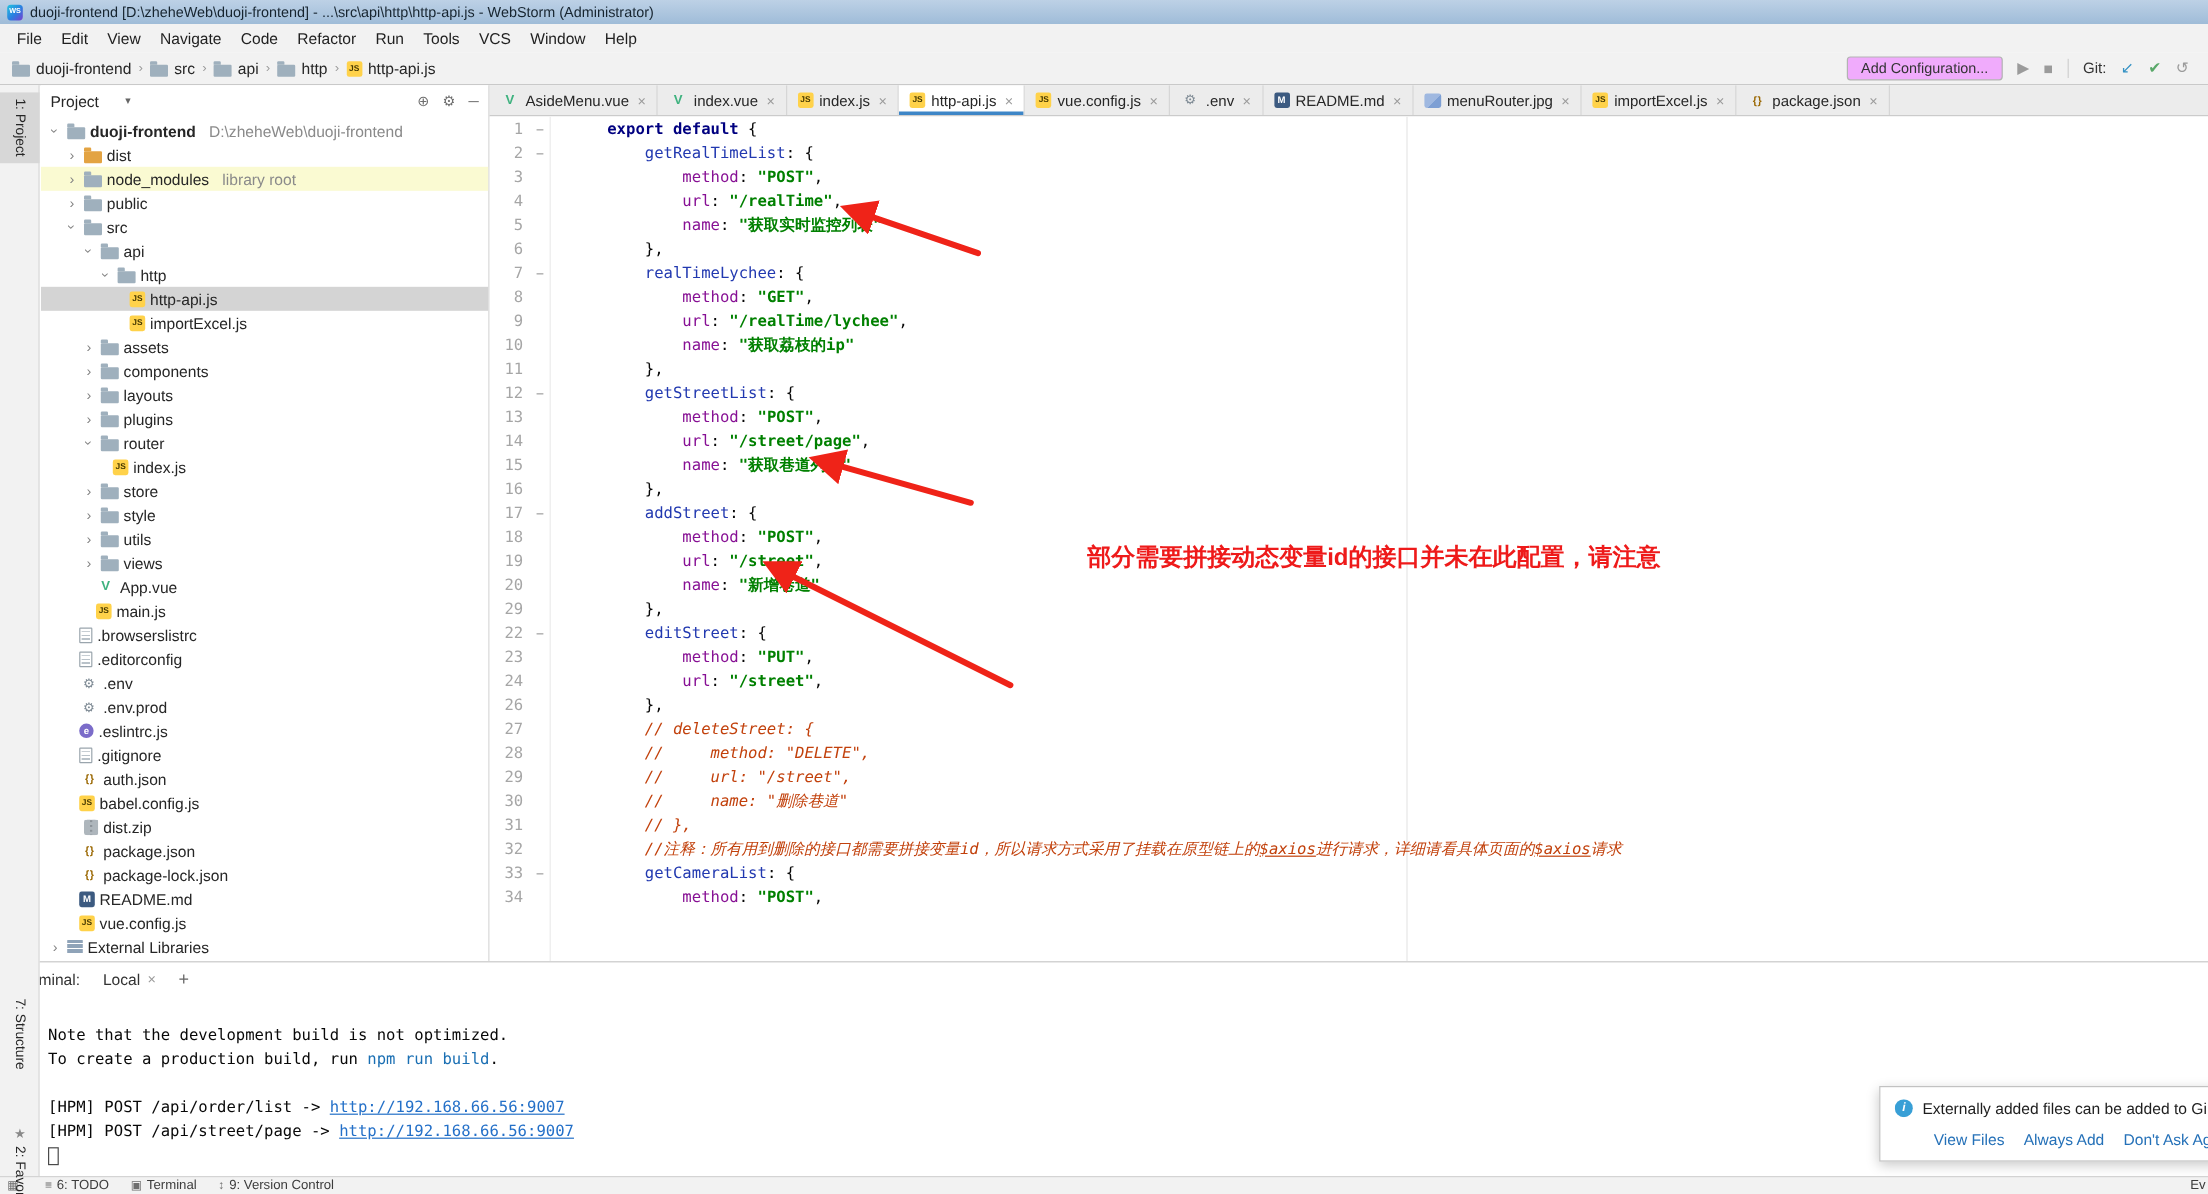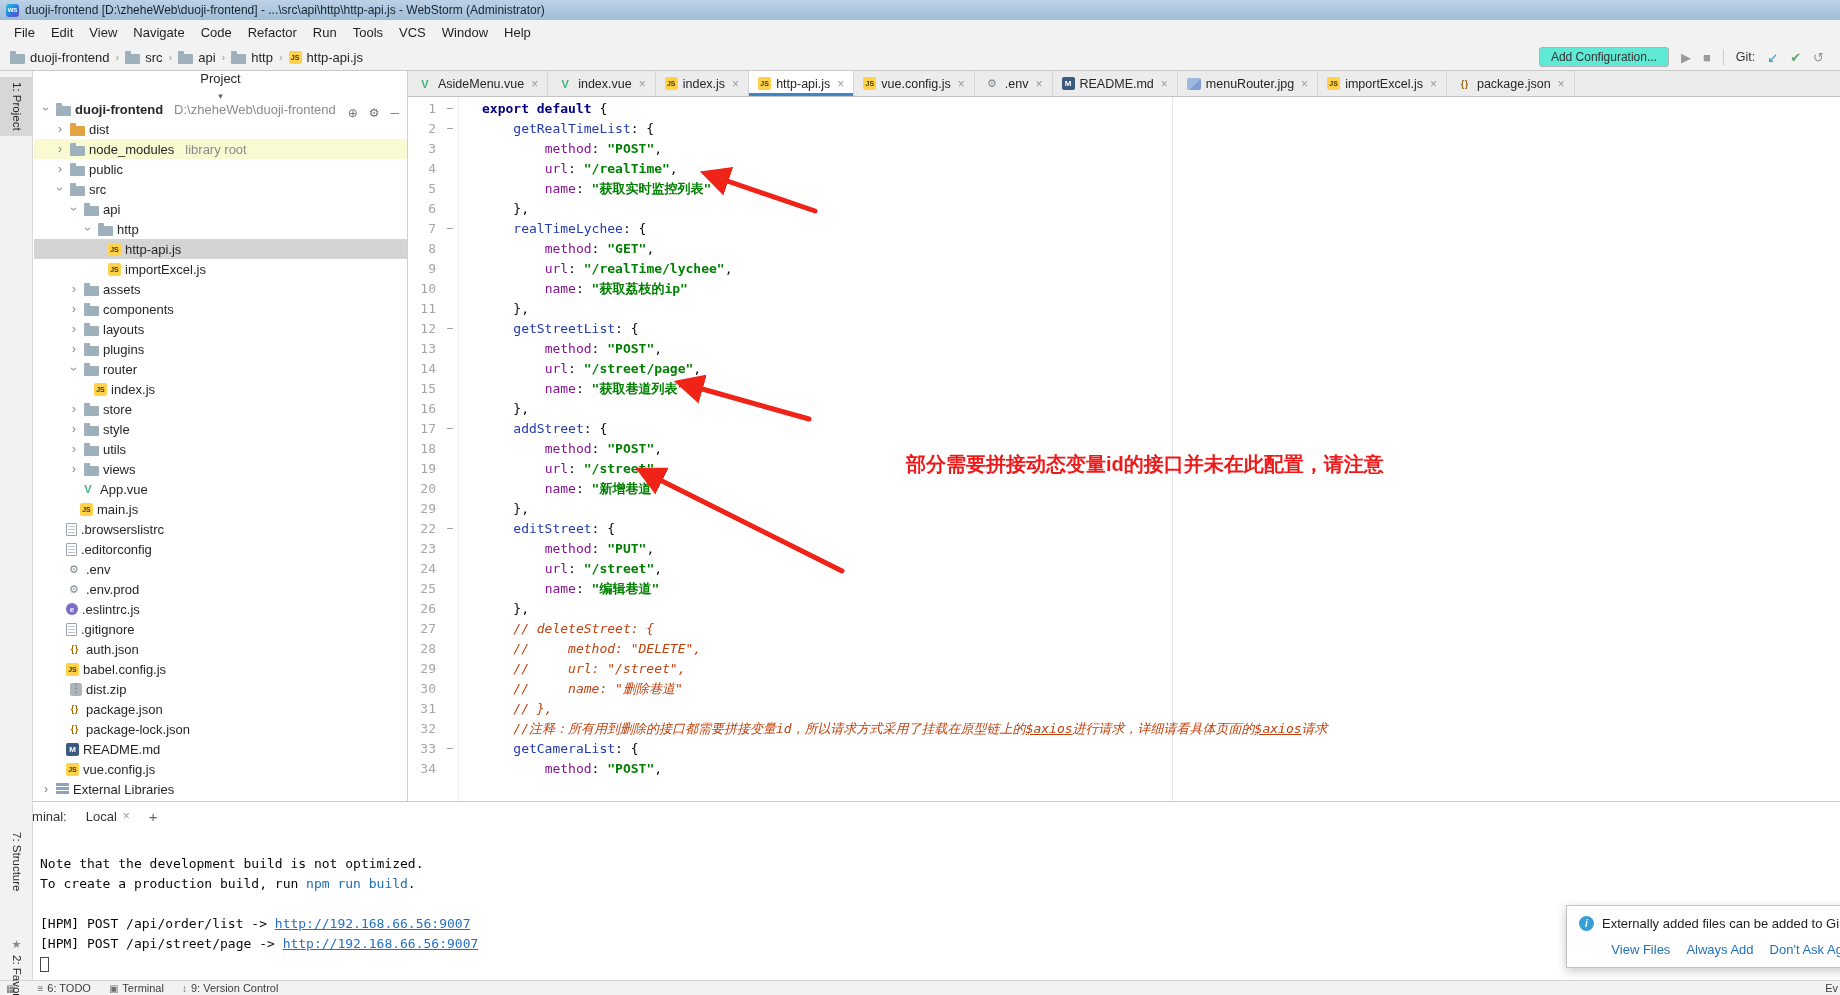--- a/index.html
+++ b/index.html
@@ -14,38 +14,38 @@
 
 .menubar{position:absolute;top:20px;left:0;right:0;height:24px;background:#f2f2f2;display:flex;align-items:center;padding-left:6px;font-size:13px;}
 .mi{padding:3px 8px;color:#1f1f1f;}
 
 
 .toolbar{position:absolute;top:44px;left:0;right:0;height:27px;background:#f2f2f2;border-bottom:1px solid #c9c9c9;display:flex;align-items:center;padding:0 10px;}
 .crumbs{display:flex;align-items:center;gap:6px;font-size:13px;}
 .crumb{display:flex;align-items:center;gap:5px;color:#262626;}
 .crumb-sep{color:#9a9a9a;font-size:11px;}
 .toolbar-right{margin-left:auto;display:flex;align-items:center;gap:12px;padding-right:6px;}
-.add-config{border:1px solid #b3b3b3;background:#5eead4;border-radius:3px;padding:2px 11px;font-size:12px;color:#333;font-family:inherit;}
+.add-config{border:1px solid #b3b3b3;background:#f0abfc;border-radius:3px;padding:2px 11px;font-size:12px;color:#333;font-family:inherit;}
 .tb-ico{font-size:13px;}
 .tb-ico.dim{color:#9b9b9b;}
 .tb-ico.blue{color:#3592c4;}
 .tb-ico.green{color:#59a869;}
 .tb-sep{width:1px;height:16px;background:#cfcfcf;}
 .git-label{color:#333;font-size:12.5px;}
 
 
 .stripe-left{position:absolute;left:0;top:71px;bottom:15px;width:33px;background:#f2f2f2;border-right:1px solid #d9d9d9;z-index:5;}
 .vbtn{position:absolute;left:0;width:33px;display:flex;flex-direction:column;align-items:center;gap:4px;padding:5px 0;}
 .vbtn.active{background:#d7d7d7;}
 .vtext{writing-mode:vertical-rl;text-orientation:sideways;font-size:11.5px;color:#262626;}
 .star{color:#8a8a8a;font-size:11px;}
 
 
 .project{position:absolute;left:34px;top:71px;width:374px;bottom:194px;background:#fff;border-right:1px solid #d0d0d0;overflow:hidden;}
-.phead{height:26px;display:flex;align-items:center;gap:5px;padding:0 8px;font-size:13px;color:#262626;flex-direction:column;}
+.phead{height:26px;display:flex;align-items:center;gap:22px;padding:0 8px;font-size:13px;color:#262626;}
 .caret{font-size:9px;color:#666;}
 .ph-icons{margin-left:auto;display:flex;gap:11px;color:#6f6f6f;font-size:12px;}
 .tree{position:absolute;top:28px;left:0;right:0;bottom:0;}
 .trow{height:20px;display:flex;align-items:center;gap:4px;font-size:13px;color:#262626;white-space:nowrap;}
 .trow.sel{background:#d4d4d4;}
 .trow.hl{background:#fafad2;}
 .chev{width:12px;flex:none;color:#848484;font-size:12px;text-align:center;display:inline-block;transition:none;}
 .chev.exp{transform:rotate(90deg);}
 .tlabel.b{font-weight:bold;}
 .textra{color:#8a8a8a;margin-left:7px;}
@@ -73,21 +73,21 @@
 .tab-close{color:#9b9b9b;font-size:12px;margin-left:2px;}
 
 
 .editor{position:absolute;left:408px;top:97px;right:0;bottom:194px;background:#fff;overflow:hidden;}
 .gutter-sep{position:absolute;left:50px;top:0;bottom:0;width:1px;background:#ececec;}
 .margin-line{position:absolute;left:764px;top:0;bottom:0;width:1px;background:#e6e6e6;}
 .codewrap{position:absolute;inset:0;padding-top:2px;z-index:1;}
 .codeline{height:20px;line-height:20px;display:flex;font-family:"DejaVu Sans Mono","Liberation Mono",monospace;font-size:13px;white-space:pre;}
 .num{width:34px;flex:none;text-align:right;padding-right:6px;color:#a6a6a6;}
 .fold{width:16px;flex:none;text-align:center;color:#9a9a9a;font-size:11px;}
-.codetext{padding-left:24px;}
+.codetext{padding-left:24px;margin-left:24px;}
 .sg-k{color:#000080;font-weight:bold;}
 .sg-p1{color:#2239b0;}
 .sg-p2{color:#871094;}
 .sg-s{color:#008000;font-weight:bold;}
 .sg-c,.sg-cu{color:#c2410c;font-style:italic;}
 .sg-cu{text-decoration:underline;}
 .sg-t{color:#080808;}
 .arrows{position:absolute;inset:0;z-index:2;pointer-events:none;}
 .red-note{position:absolute;left:498px;top:354px;z-index:2;color:#ee1a1a;font-size:20px;font-weight:bold;white-space:nowrap;}
 
@@ -442,21 +442,20 @@
         <div class="codeline"><span class="num">15</span><span class="fold"></span><span class="codetext"><span class="sg-t">        </span><span class="sg-p2">name</span><span class="sg-t">: </span><span class="sg-s">"获取巷道列表"</span></span></div>
         <div class="codeline"><span class="num">16</span><span class="fold"></span><span class="codetext"><span class="sg-t">    },</span></span></div>
         <div class="codeline"><span class="num">17</span><span class="fold">−</span><span class="codetext"><span class="sg-t">    </span><span class="sg-p1">addStreet</span><span class="sg-t">: {</span></span></div>
         <div class="codeline"><span class="num">18</span><span class="fold"></span><span class="codetext"><span class="sg-t">        </span><span class="sg-p2">method</span><span class="sg-t">: </span><span class="sg-s">"POST"</span><span class="sg-t">,</span></span></div>
         <div class="codeline"><span class="num">19</span><span class="fold"></span><span class="codetext"><span class="sg-t">        </span><span class="sg-p2">url</span><span class="sg-t">: </span><span class="sg-s">"/street"</span><span class="sg-t">,</span></span></div>
         <div class="codeline"><span class="num">20</span><span class="fold"></span><span class="codetext"><span class="sg-t">        </span><span class="sg-p2">name</span><span class="sg-t">: </span><span class="sg-s">"新增巷道"</span></span></div>
         <div class="codeline"><span class="num">29</span><span class="fold"></span><span class="codetext"><span class="sg-t">    },</span></span></div>
         <div class="codeline"><span class="num">22</span><span class="fold">−</span><span class="codetext"><span class="sg-t">    </span><span class="sg-p1">editStreet</span><span class="sg-t">: {</span></span></div>
         <div class="codeline"><span class="num">23</span><span class="fold"></span><span class="codetext"><span class="sg-t">        </span><span class="sg-p2">method</span><span class="sg-t">: </span><span class="sg-s">"PUT"</span><span class="sg-t">,</span></span></div>
         <div class="codeline"><span class="num">24</span><span class="fold"></span><span class="codetext"><span class="sg-t">        </span><span class="sg-p2">url</span><span class="sg-t">: </span><span class="sg-s">"/street"</span><span class="sg-t">,</span></span></div>
-        <div class="codeline"><span class="num">25</span><span class="fold"></span><span class="codetext"><span class="sg-t">        </span><span class="sg-p2">name</span><span class="sg-t">: </span><span class="sg-s">"编辑巷道"</span></span></div>
         <div class="codeline"><span class="num">26</span><span class="fold"></span><span class="codetext"><span class="sg-t">    },</span></span></div>
         <div class="codeline"><span class="num">27</span><span class="fold"></span><span class="codetext"><span class="sg-t">    </span><span class="sg-c">// deleteStreet: {</span></span></div>
         <div class="codeline"><span class="num">28</span><span class="fold"></span><span class="codetext"><span class="sg-t">    </span><span class="sg-c">//     method: "DELETE",</span></span></div>
         <div class="codeline"><span class="num">29</span><span class="fold"></span><span class="codetext"><span class="sg-t">    </span><span class="sg-c">//     url: "/street",</span></span></div>
         <div class="codeline"><span class="num">30</span><span class="fold"></span><span class="codetext"><span class="sg-t">    </span><span class="sg-c">//     name: "删除巷道"</span></span></div>
         <div class="codeline"><span class="num">31</span><span class="fold"></span><span class="codetext"><span class="sg-t">    </span><span class="sg-c">// },</span></span></div>
         <div class="codeline"><span class="num">32</span><span class="fold"></span><span class="codetext"><span class="sg-t">    </span><span class="sg-c">//注释：所有用到删除的接口都需要拼接变量id，所以请求方式采用了挂载在原型链上的</span><span class="sg-cu">$axios</span><span class="sg-c">进行请求，详细请看具体页面的</span><span class="sg-cu">$axios</span><span class="sg-c">请求</span></span></div>
         <div class="codeline"><span class="num">33</span><span class="fold">−</span><span class="codetext"><span class="sg-t">    </span><span class="sg-p1">getCameraList</span><span class="sg-t">: {</span></span></div>
         <div class="codeline"><span class="num">34</span><span class="fold"></span><span class="codetext"><span class="sg-t">        </span><span class="sg-p2">method</span><span class="sg-t">: </span><span class="sg-s">"POST"</span><span class="sg-t">,</span></span></div>
       </div>

